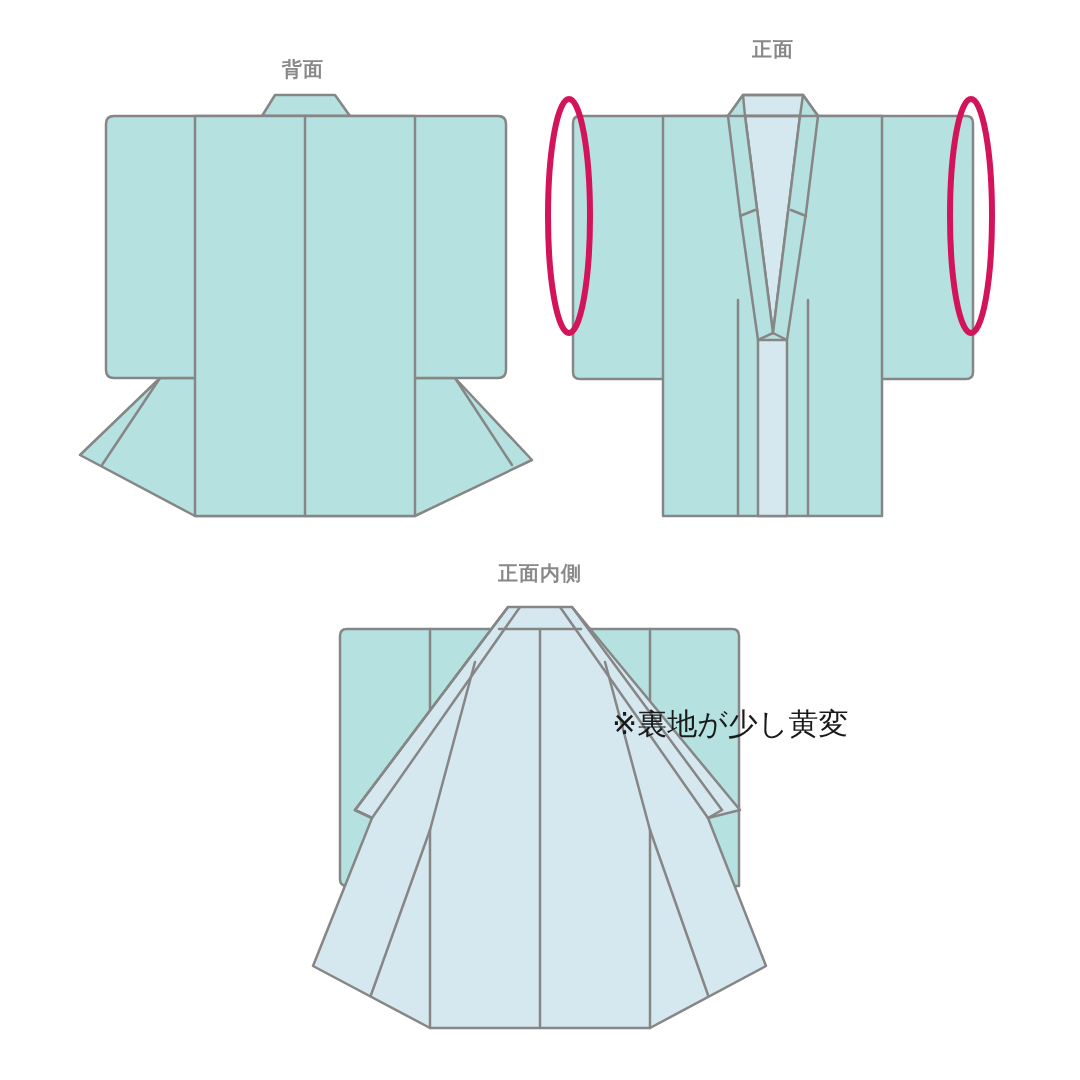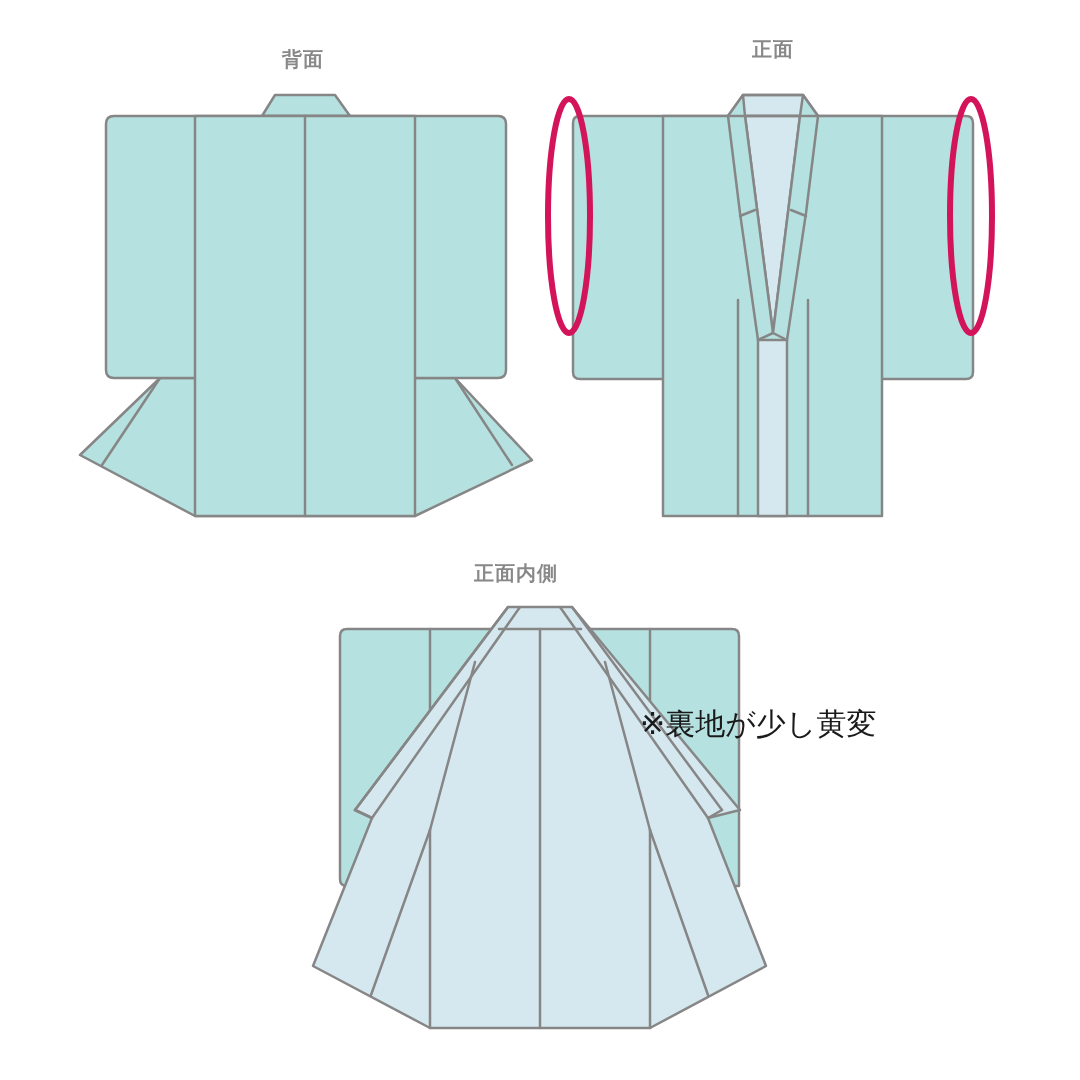--- a/index.html
+++ b/index.html
@@ -8,23 +8,23 @@
   .note { position:absolute; font-size:30px; color:#1a1a1a; white-space:nowrap; font-family:"DejaVu Sans", sans-serif; }
   svg { position:absolute; left:0; top:0; }
   .outer { fill:#b5e2e0; stroke:#868686; stroke-width:2.5; stroke-linejoin:round; }
   .inner { fill:#d6e8ef; stroke:#868686; stroke-width:2.5; stroke-linejoin:round; }
   .ln { fill:none; stroke:#868686; stroke-width:2.5; stroke-linecap:round; }
   .mark { fill:none; stroke:#d4145a; stroke-width:6; }
 </style>
 </head>
 <body>
 
-<div class="label" style="left:303px; top:46px;text-align:center;">背面</div>
+<div class="label" style="left:303px; top:56px;text-align:center;">背面</div>
 <div class="label" style="left:773px; top:36px;">正面</div>
-<div class="label" style="left:516px; top:560px;">正面内側</div>
+<div class="label" style="left:540px; top:560px;">正面内側</div>
 
 <svg width="1080" height="1080" viewBox="0 0 1080 1080">
 
   <g>
 
     <polygon class="outer" points="262,116 275,95 335,95 350,116"></polygon>
 
     <polygon class="outer" points="160,378 80,455 195,516 415,516 532,460 455,378"></polygon>
     <line class="ln" x1="160" y1="378" x2="102" y2="465"></line>
     <line class="ln" x1="455" y1="378" x2="512" y2="465"></line>
@@ -79,13 +79,13 @@
     <line class="ln" x1="430" y1="830" x2="430" y2="1028"></line>
     <line class="ln" x1="605" y1="662" x2="650" y2="830"></line>
     <line class="ln" x1="650" y1="830" x2="650" y2="1028"></line>
     <line class="ln" x1="540" y1="629" x2="540" y2="1028"></line>
     <line class="ln" x1="499" y1="629" x2="581" y2="629"></line>
     <line class="ln" x1="430" y1="830" x2="371" y2="995"></line>
     <line class="ln" x1="650" y1="830" x2="708" y2="995"></line>
   </g>
 </svg>
 
-<div class="note" style="left:640px; top:704px;">※裏地が少し黄変</div>
+<div class="note" style="left:612px; top:704px;">※裏地が少し黄変</div>
 
 </body></html>

